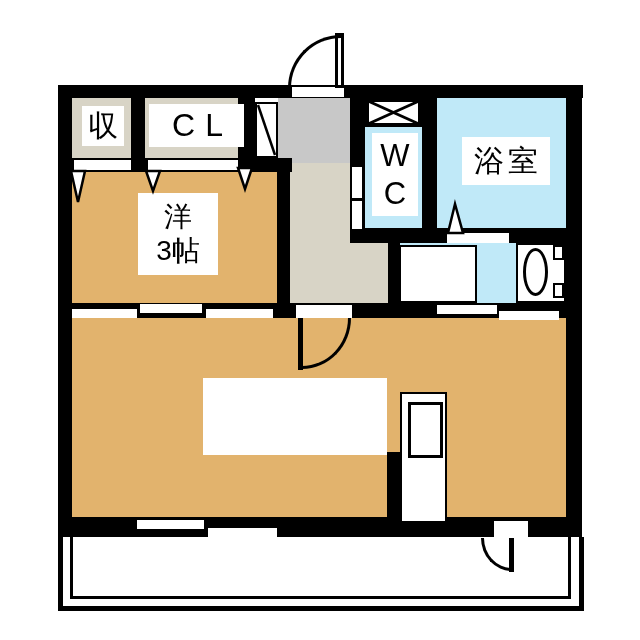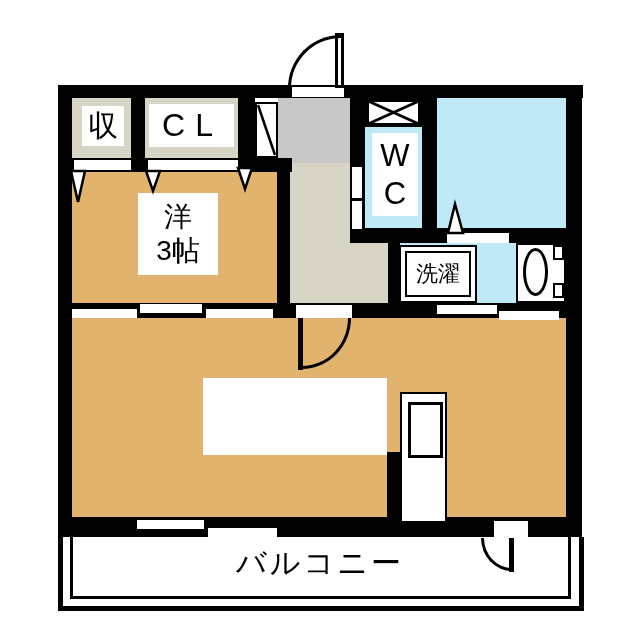--- a/index.html
+++ b/index.html
@@ -85,38 +85,35 @@
   <div class="box" style="left:335px;top:33px;width:9px;height:55px;border-width:3px;"></div>
   <div class="arc" style="left:288px;top:35px;width:53px;height:53px;border-top:3px solid #000;border-left:3px solid #000;border-top-left-radius:100% 100%;"></div>
   <div class="wall" style="left:298px;top:318px;width:5px;height:52px;"></div>
   <div class="arc" style="left:302px;top:318px;width:49px;height:51px;border-right:3px solid #000;border-bottom:3px solid #000;border-bottom-right-radius:100% 100%;"></div>
   <div class="wall" style="left:509px;top:538px;width:5px;height:34px;"></div>
   <div class="arc" style="left:481px;top:538px;width:31px;height:33px;border-left:3px solid #000;border-bottom:3px solid #000;border-bottom-left-radius:100% 100%;"></div>
 
   <div class="label" style="left:82px;top:106px;width:42px;height:40px;font-size:30px;">
     <span>収</span>
   </div>
-  <div class="label" style="left:149px;top:104px;width:83px;height:43px;font-size:32px;letter-spacing:10px;padding-left:2px;">
+  <div class="label" style="left:149px;top:104px;width:83px;height:43px;font-size:32px;letter-spacing:10px;padding-left:12px;">
     <span>CL</span>
   </div>
   <div class="label" style="left:138px;top:193px;width:80px;height:82px;font-size:28px;">
     <span>洋</span>
     <span>3帖</span>
   </div>
   <div class="label" style="left:372px;top:133px;width:46px;height:83px;font-size:31px;">
     <span>W</span>
     <span>C</span>
   </div>
-  <div class="label" style="left:405px;top:251px;width:66px;height:46px;font-size:22px;border:2px solid #000;box-sizing:border-box;">
-    <span>洗濯</span>
+  <div class="label" style="left:462px;top:137px;width:84px;height:48px;font-size:30px;letter-spacing:4px;padding-left:4px;">
+    <span>浴室</span>
   </div>
   <div class="label" style="left:203px;top:378px;width:184px;height:77px;font-size:27px;">
-  </div>
-  <div class="label" style="left:180px;top:544px;width:280px;height:38px;font-size:30px;letter-spacing:3px;background:transparent;">
-    <span>バルコニー</span>
   </div>
 
   <svg class="glyphs" width="640" height="640" viewBox="0 0 640 640">
     <polygon points="71,171 85,171 78,202" fill="#fff" stroke="#000" stroke-width="2.5"></polygon>
     <polygon points="146,171 160,171 153,191" fill="#fff" stroke="#000" stroke-width="2.5"></polygon>
     <polygon points="238,168 252,168 245,189" fill="#fff" stroke="#000" stroke-width="2.5"></polygon>
     <polygon points="455,204 448,233 463,233" fill="#fff" stroke="#000" stroke-width="2.5"></polygon>
     <line x1="368" y1="101" x2="419" y2="124" stroke="#000" stroke-width="3"></line>
     <line x1="419" y1="101" x2="368" y2="124" stroke="#000" stroke-width="3"></line>
     <line x1="258" y1="105" x2="275" y2="155" stroke="#000" stroke-width="2.5"></line>

